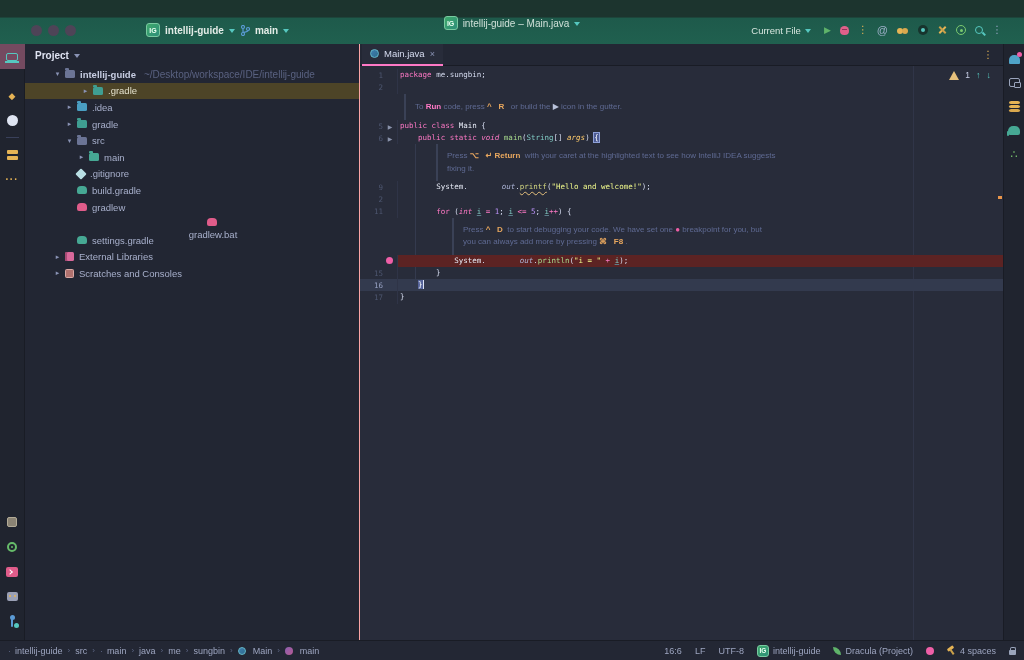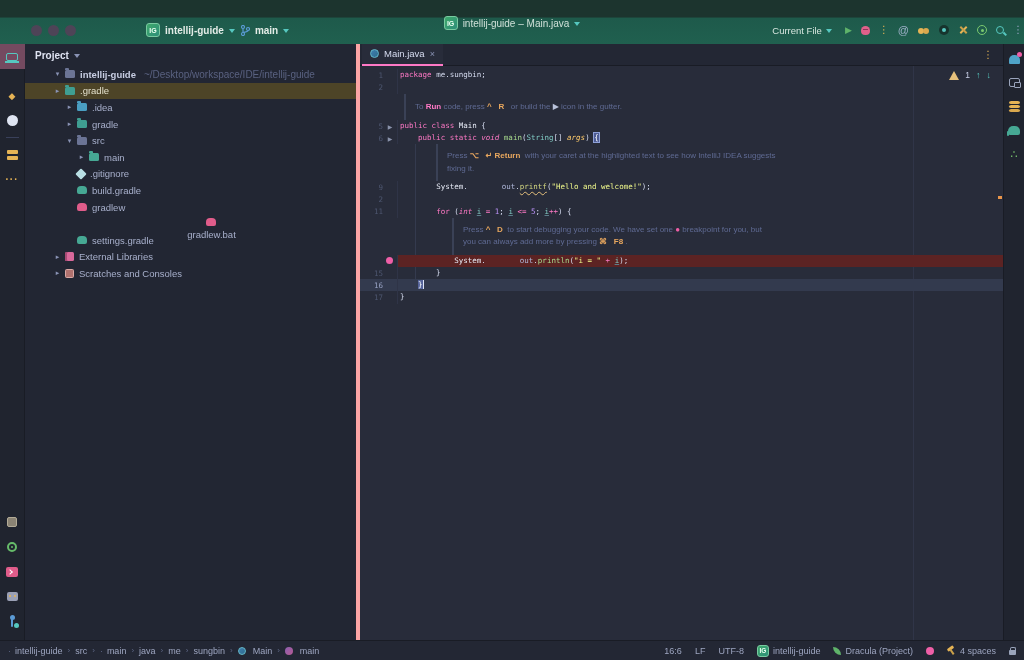--- a/index.html
+++ b/index.html
@@ -6,21 +6,21 @@
     font-family:"Liberation Sans",sans-serif;background:#282c3a;}
   *{box-sizing:border-box;}
 
   
   .titlebar{height:44px;background:linear-gradient(180deg,#1c342e 0%,#1c342e 38%,#1e5a4b 42%,#20604f 100%);
     display:flex;align-items:center;position:relative;color:#dfe9e4;}
   .traffic{display:flex;gap:6px;margin-left:31px;margin-top:16px;}
   .tl{width:11px;height:11px;border-radius:50%;background:#4e4457;}
   .tb-left{display:flex;align-items:center;gap:5px;margin-left:70px;margin-top:16px;}
   .tb-center{position:absolute;left:0;right:0;top:16px;display:flex;justify-content:center;align-items:center;gap:5px;pointer-events:none;}
-  .tb-right{margin-left:auto;margin-top:16px;display:flex;align-items:center;gap:9px;margin-right:1px;}
+  .tb-right{margin-left:auto;margin-top:16px;display:flex;align-items:center;gap:9px;margin-right:22px;}
   .ig-badge{width:14px;height:14px;border-radius:3px;background:linear-gradient(135deg,#3ea86b,#2e8f7a);
     border:1px solid #79caa0;color:#eafff2;font-size:7px;font-weight:bold;display:flex;align-items:center;justify-content:center;}
   .ig-badge.sm{width:12px;height:12px;font-size:6.5px;}
   .tb-label{font-size:10px;font-weight:bold;color:#e3ece7;}
   .tb-label.dim{font-weight:normal;color:#cfe0d8;}
   .cv{width:0;height:0;border-left:3px solid transparent;border-right:3px solid transparent;border-top:4px solid #56c8c0;margin-top:2px;}
   .branch-svg{display:block;}
   .runconf{font-size:9.5px;color:#d7e6df;display:flex;align-items:center;gap:4px;margin-right:4px;}
   .play{color:#5fb36a;font-size:9px;line-height:1;}
   .bug{width:9px;height:9px;border-radius:50% 50% 45% 45%;background:#e0608a;position:relative;}
@@ -69,21 +69,21 @@
   .bell-ic{width:11px;height:9px;background:#4fa3c7;border-radius:5px 5px 1px 1px;position:relative;}
   .bell-ic::before{content:"";position:absolute;right:-2px;top:-3px;width:5px;height:5px;border-radius:50%;background:#ef5fa7;}
   .ai-ic{width:11px;height:9px;border:1.5px solid #9aa4bb;border-radius:2px;position:relative;}
   .ai-ic::after{content:"";position:absolute;right:-2px;bottom:-2px;width:5px;height:4px;background:#20242f;border:1px solid #9aa4bb;border-radius:1px;}
   .db-ic{width:11px;height:3px;background:#e6b455;border-radius:40%/100%;box-shadow:0 4px 0 #e6b455,0 8px 0 #d9a84e;margin-bottom:8px;}
   .eleph{width:12px;height:9px;background:#46a894;border-radius:5px 5px 2px 2px;position:relative;}
   .eleph::after{content:"";position:absolute;left:-1px;bottom:-1px;width:2px;height:5px;background:#46a894;border-radius:1px;}
   .deps-ic{color:#7bc96f;font-size:11px;line-height:1;}
 
   
-  .ppanel{width:335px;background:#222633;border-right:4px solid #fca5a5;display:flex;flex-direction:column;}
+  .ppanel{width:335px;background:#222633;border-right:1px solid #fca5a5;display:flex;flex-direction:column;}
   .phead{height:22px;display:flex;align-items:center;gap:5px;padding-left:10px;font-size:10px;font-weight:bold;color:#dfe3f2;}
   .phead .cv{border-top-color:#8a93b5;}
   .tree{font-size:9.5px;color:#a8b0cc;}
   .tree-row{height:16.6px;display:flex;align-items:center;gap:3px;white-space:nowrap;}
   .tree-row.selected{background:#4d4427;color:#e3e0cc;}
   .tree-chevron{width:9px;color:#8a93b5;font-size:7px;text-align:center;flex:none;}
   .tree-label{margin-left:2px;}
   .tree-label.root{font-weight:bold;color:#c7cde2;}
   .tree-suffix{color:#596180;font-size:10px;margin-left:5px;}
   .ic{width:10px;height:8px;border-radius:1.5px;position:relative;flex:none;}
@@ -119,21 +119,21 @@
   .gicon.run{color:#8a93ab;font-size:6px;}
   .gicon.bpdot{width:7px;height:7px;border-radius:50%;background:#ef5fa7;margin-right:2px;}
   .cline{flex:1;white-space:pre;font-family:"DejaVu Sans Mono",monospace;font-size:7.5px;line-height:12.3px;padding-left:2px;}
   .crow.breakpoint .cline{background:#5c2323;}
   .tk-k{color:#ff79c6;} .tk-ki{color:#ff79c6;font-style:italic;text-align:right;}
   .tk-t{color:#e8ecf7;} .tk-ty{color:#80cbc4;}
   .tk-fn{color:#a9dc8e;}
   .tk-fnw{color:#d3d780;text-decoration:underline wavy #e5c07b 1px;text-underline-offset:2px;}
   .tk-s{color:#f1fa8c;} .tk-n{color:#bd93f9;}
   .tk-v{color:#80cbc4;text-decoration:underline;text-decoration-color:#5c7f8a;text-underline-offset:1px;}
-  .tk-va{color:#ffcb6b;font-style:italic;} .tk-fl{color:#aeb6d8;padding-left:34px;}
+  .tk-va{color:#ffcb6b;font-style:italic;} .tk-fl{color:#aeb6d8;font-style:italic;padding-left:34px;}
   .tk-p{color:#d6dcf0;}
   .tk-bhl{color:#fff;background:#4d5c95;outline:1px solid #8ea0d8;}
   .tk-caret{color:#fff;background:#55639b;border-right:1px solid #dde3f8;}
   .hint{border-left:2px solid #3a4156;padding:6px 0 6px 9px;}
   .hint.i1{margin-left:44px;padding:7px 0 7px 9px;}
   .hint.i2{margin-left:76px;}
   .hint.i3{margin-left:92px;}
   .hint-line{font-size:8px;line-height:12.3px;white-space:pre;color:#5f6a93;}
   .hs-t{color:#5f6a93;margin-top:24px;} .hs-key{color:#e8a75e;font-weight:bold;}
   .hs-run{color:#ff79c6;font-weight:bold;} .hs-icon{color:#b9c2da;} .hs-bp{color:#ef5fa7;}
@@ -251,21 +251,21 @@
       <span>Project</span>
       <span class="cv"></span>
     </div>
     <div class="tree" id="tree">
         <div class="tree-row" style="padding-left: 28px;">
           <span class="tree-chevron">▾</span>
           <span class="ic ic-folder-project folder"></span>
           <span class="tree-label root">intellij-guide</span>
           <span class="tree-suffix">~/Desktop/workspace/IDE/intellij-guide</span>
         </div>
-        <div class="tree-row selected" style="padding-left: 28px;">
+        <div class="tree-row selected" style="padding-left: 56px;">
           <span class="tree-chevron">▸</span>
           <span class="ic ic-folder-gradle folder"></span>
           <span class="tree-label">.gradle</span>
         </div>
         <div class="tree-row" style="padding-left: 40px;">
           <span class="tree-chevron">▸</span>
           <span class="ic ic-folder-idea folder"></span>
           <span class="tree-label">.idea</span>
         </div>
         <div class="tree-row" style="padding-left: 40px;">

